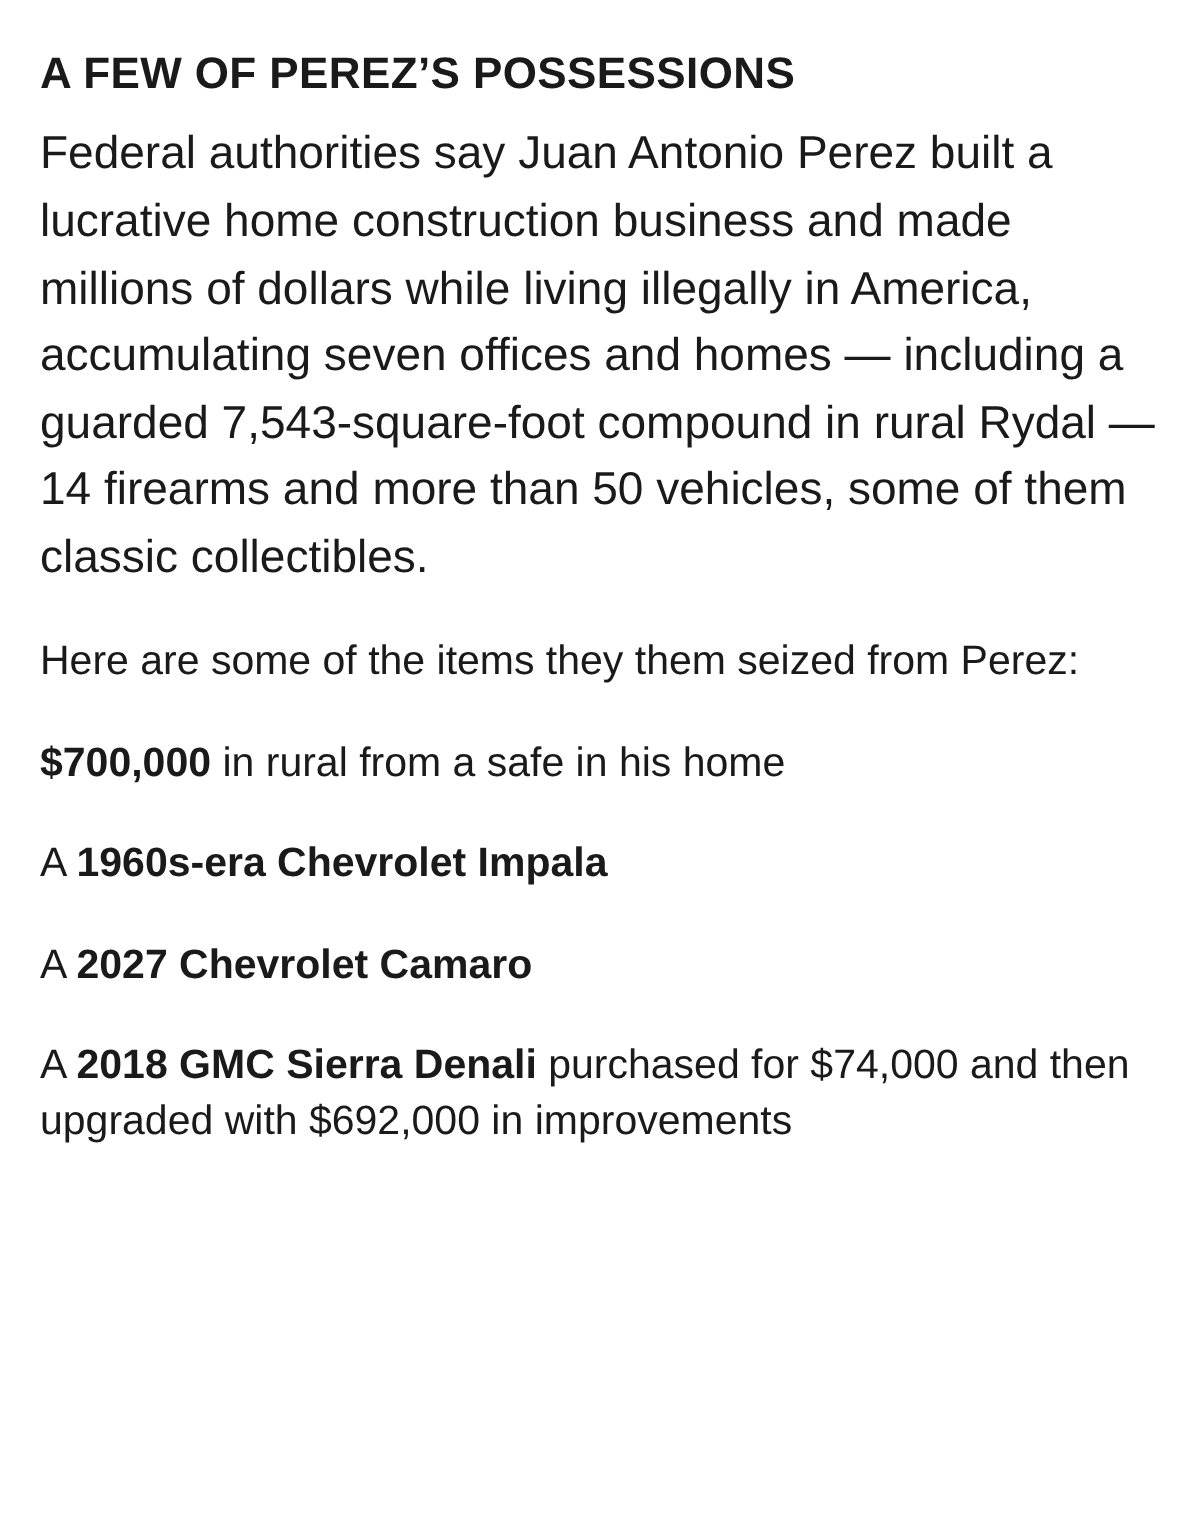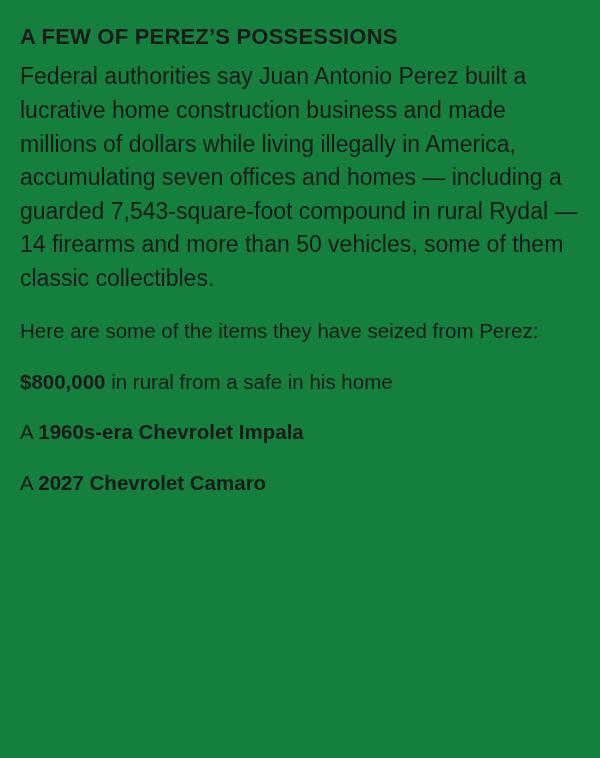--- a/index.html
+++ b/index.html
@@ -12,21 +12,21 @@
     background: #d4d4d4;
     font-family: "Liberation Sans", sans-serif;
     color: #1a1a1a;
     overflow: hidden;
   }
   .sidebar-card {
     box-sizing: border-box;
     width: 600px;
     height: 758px;
     padding: 24px 22px 10px 20px;
-    background: #15803d;
+    background: #ffffff;
   }
   .headline {
     font-size: 22px;
     font-weight: bold;
     letter-spacing: 0.2px;
     margin: 0 0 10px 0;
     line-height: 1.2;
   }
   .intro {
     font-size: 23px;
@@ -60,27 +60,30 @@
 </style>
 </head>
 <body>
 
 <div class="sidebar-card">
 
   <h1 class="headline">A FEW OF PEREZ’S POSSESSIONS</h1>
 
   <p class="intro">Federal authorities say Juan Antonio Perez built a lucrative home construction business and made millions of dollars while living illegally in America, accumulating seven offices and homes — including a guarded 7,543-square-foot compound in rural Rydal — 14 firearms and more than 50 vehicles, some of them classic collectibles.</p>
 
-  <p class="lede">Here are some of the items they have seized from Perez:</p>
+  <p class="lede">Here are some of the items they them seized from Perez:</p>
 
   <ul class="item-list">
     <li class="item">
-      <span></span><b>$800,000</b><span> in rural from a safe in his home</span>
+      <span></span><b>$700,000</b><span> in rural from a safe in his home</span>
     </li>
     <li class="item">
       <span>A </span><b>1960s-era Chevrolet Impala</b><span></span>
     </li>
     <li class="item">
       <span>A </span><b>2027 Chevrolet Camaro</b><span></span>
     </li>
+    <li class="item">
+      <span>A </span><b>2018 GMC Sierra Denali</b><span> purchased for $74,000 and then upgraded with $692,000 in improvements</span>
+    </li>
   </ul>
 
 </div>
 
 </body></html>

